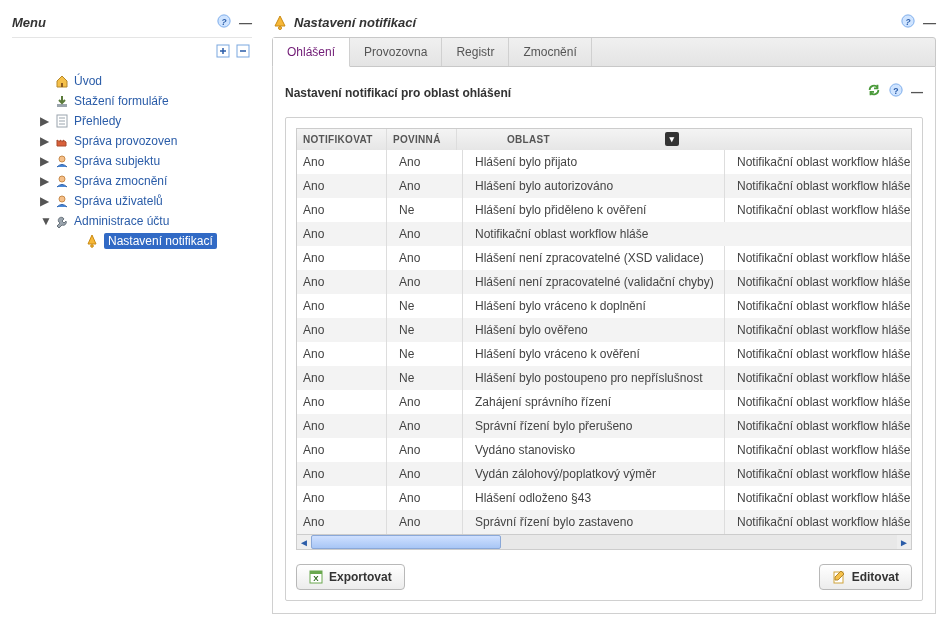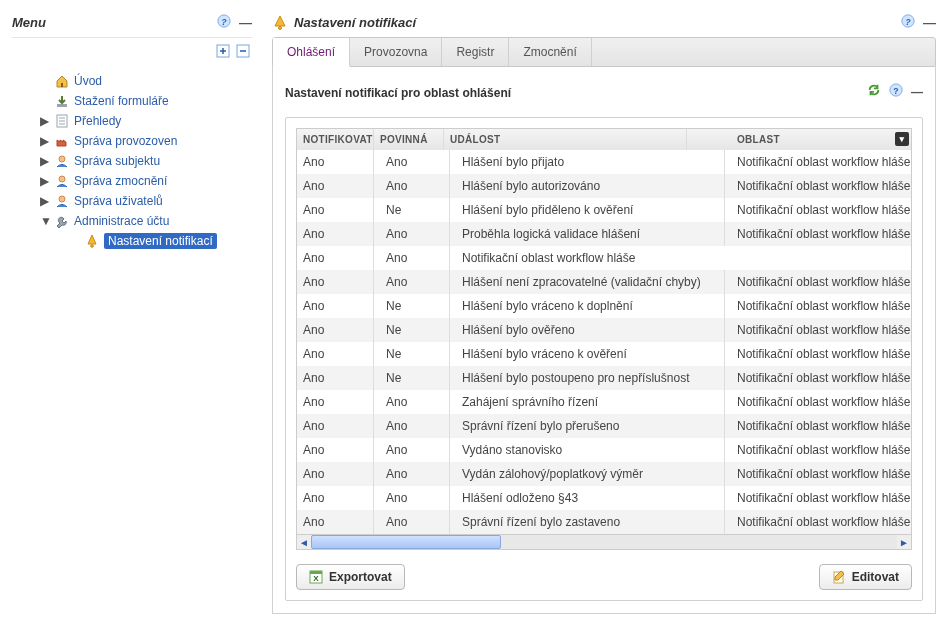--- a/index.html
+++ b/index.html
@@ -100,21 +100,21 @@
     letter-spacing: 0.3px;
     color: #555;
   }
   .grid-head div, .grid-row div {
     padding: 5px 6px;
     border-right: 1px solid #ddd;
     overflow: hidden;
     white-space: nowrap;
   }
   .grid-head div:last-child, .grid-row div:last-child { border-right: none; }
-  .c1 { width: 77px; flex-shrink: 0; }
+  .c1 { width: 90px; flex-shrink: 0; }
   .c2 { width: 70px; flex-shrink: 0; }
   .c3 { flex: 1; min-width: 0; }
   .c4 { width: 180px; flex-shrink: 0; }
   .grid-body .grid-row { display: flex; font-size: 12px; color: #444; gap: 6px; }
   .grid-body .grid-row:nth-child(even) { background: #f3f3f3; }
   .grid-head .c4 { position: relative; margin-left: 44px; }
   .menu-dot {
     position: absolute; right: 2px; top: 3px;
     width: 14px; height: 14px; background: #333; border-radius: 2px;
     display: flex; align-items: center; justify-content: center;
@@ -343,21 +343,20 @@
           </span>
           <span style="font-weight:bold;color:#555;cursor:pointer;">—</span>
         </span>
       </div>
 
       <div class="table-wrap">
         <div class="grid">
           <div class="grid-head">
             <div class="c1">NOTIFIKOVAT</div>
             <div class="c2">POVINNÁ</div>
-            <div class="c3">UDÁLOST</div>
             <div class="c4">
               <span>OBLAST</span>
               <span class="menu-dot">
                   <span>▾</span>
                 </span>
             </div>
           </div>
           <div class="grid-body" id="grid-body">
               <div class="grid-row">
                 <div class="c1">Ano</div>
@@ -373,26 +372,26 @@
               </div>
               <div class="grid-row">
                 <div class="c1">Ano</div>
                 <div class="c2">Ne</div>
                 <div class="c3">Hlášení bylo přiděleno k ověření</div>
                 <div class="c4">Notifikační oblast workflow hláše</div>
               </div>
               <div class="grid-row">
                 <div class="c1">Ano</div>
                 <div class="c2">Ano</div>
-                <div class="c3">Proběhla logická validace hlášení</div>
-                <div class="c4">Notifikační oblast workflow hláše</div>
-              </div>
-              <div class="grid-row">
-                <div class="c1">Ano</div>
-                <div class="c2">Ano</div>
+                <div class="c4">Notifikační oblast workflow hláše</div>
+              </div>
+              <div class="grid-row">
+                <div class="c1">Ano</div>
+                <div class="c2">Ano</div>
+                <div class="c3">Hlášení není zpracovatelné (XSD validace)</div>
                 <div class="c4">Notifikační oblast workflow hláše</div>
               </div>
               <div class="grid-row">
                 <div class="c1">Ano</div>
                 <div class="c2">Ano</div>
                 <div class="c3">Hlášení není zpracovatelné (validační chyby)</div>
                 <div class="c4">Notifikační oblast workflow hláše</div>
               </div>
               <div class="grid-row">
                 <div class="c1">Ano</div>

